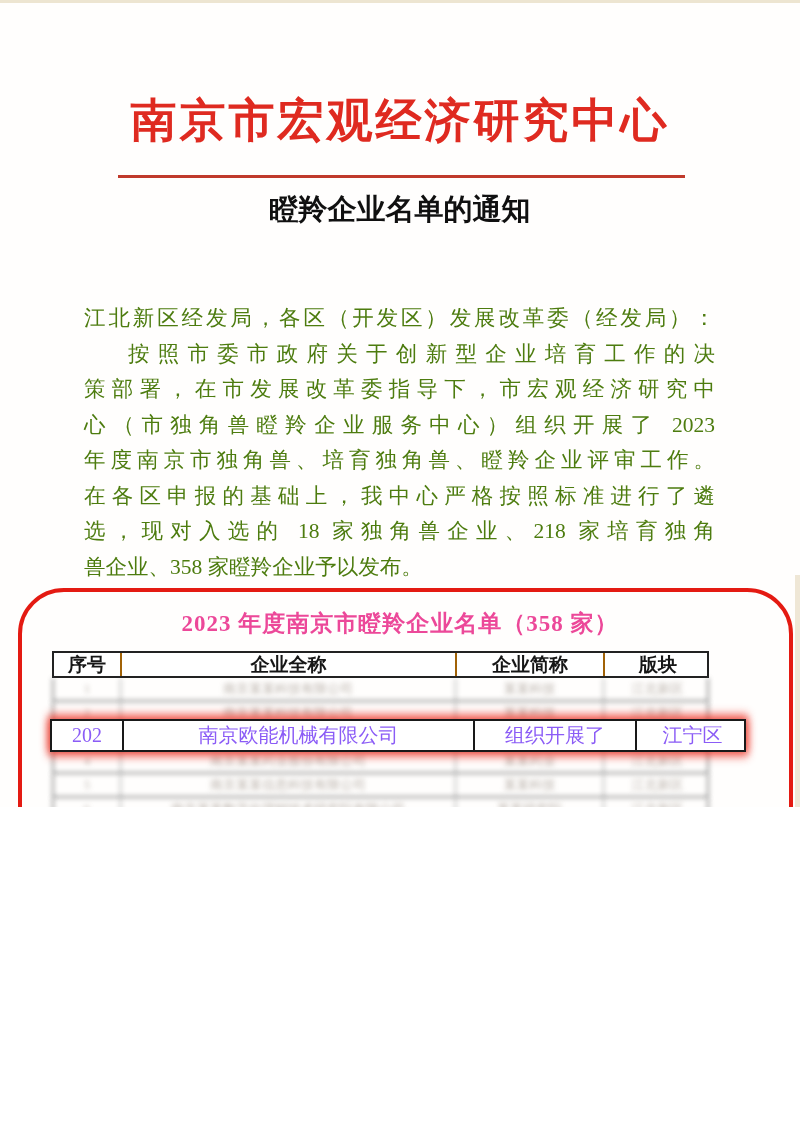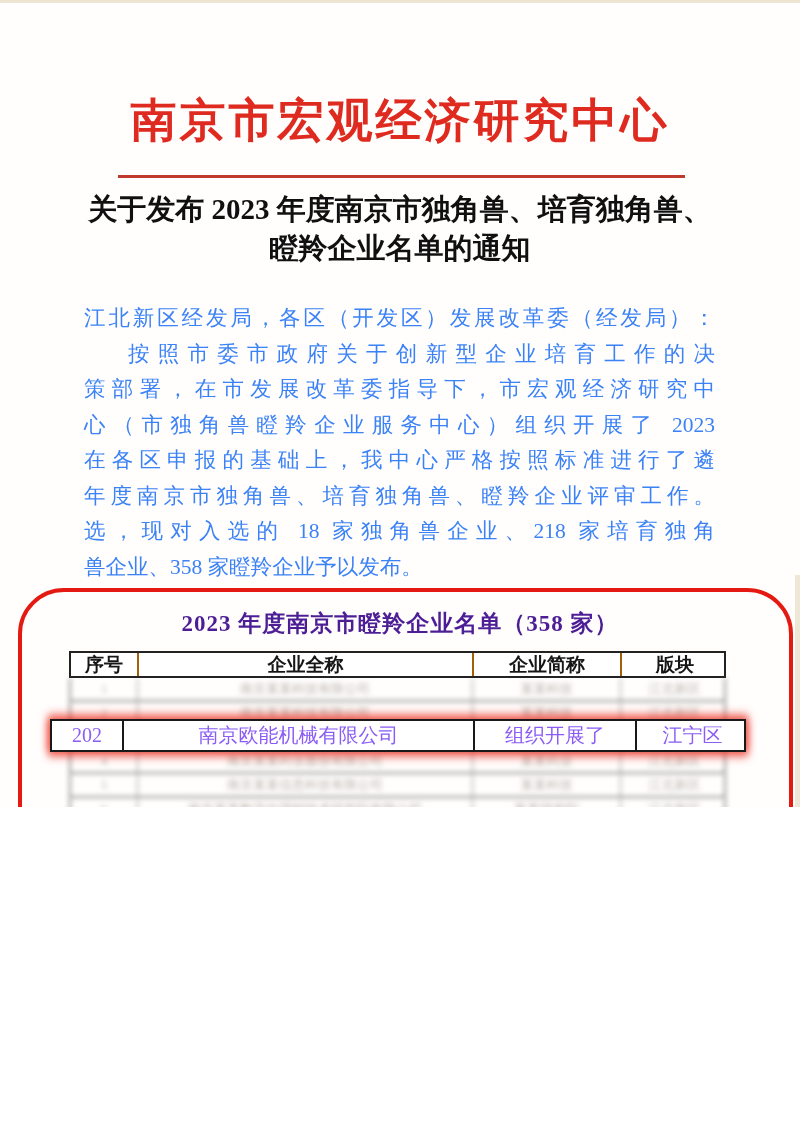--- a/index.html
+++ b/index.html
@@ -13,32 +13,32 @@
   .letterhead{
     position:absolute;top:90px;left:0;width:100%;text-align:center;
     font-size:46px;font-weight:bold;color:#df2a20;letter-spacing:3px;white-space:nowrap;
   }
   .red-rule{position:absolute;top:175px;left:118px;width:567px;height:3px;background:#c03a2b;}
 
   .doc-title{position:absolute;top:190px;left:0;width:100%;text-align:center;
     font-size:29px;font-weight:bold;line-height:39px;color:#101010;}
 
   .body-text{position:absolute;top:301px;left:84px;width:631px;
-    font-size:21.5px;line-height:35.5px;color:#3b82f6;}
+    font-size:21.5px;line-height:35.5px;color:#4d7c0f;}
   .bline{text-align:justify;text-align-last:justify;white-space:nowrap;}
   .bline.indent{padding-left:44px;}
   .bline.last{text-align-last:left;}
 
   .section{position:absolute;top:588px;left:0;width:800px;height:280px;}
   .oval{position:absolute;top:0;left:18px;width:775px;height:275px;box-sizing:border-box;
     border:4px solid #e41a12;border-radius:46px;}
   .tbl-title{position:absolute;top:20px;left:0;width:100%;text-align:center;
-    font-size:23px;font-weight:600;letter-spacing:1px;color:#4c1d95;}
+    font-size:23px;font-weight:600;letter-spacing:1px;color:#ec4899;}
 
-  .table{position:absolute;top:63px;left:69px;width:657px;}
+  .table{position:absolute;top:63px;left:52px;width:657px;}
   .row{display:grid;grid-template-columns:66px 335px 148px 108px;box-sizing:border-box;}
   .row>div{display:flex;align-items:center;justify-content:center;overflow:hidden;white-space:nowrap;}
   .header-row{height:27px;border:2px solid #222;font-weight:bold;font-size:19px;background:#fff;}
   .header-row>div+div{border-left:2px solid #a16207;}
   .data-row{height:24px;font-size:13px;color:#94897f;filter:blur(2.4px);opacity:.68;
     border-left:2px solid #5a5a5a;border-right:2px solid #5a5a5a;border-bottom:2px solid #5a5a5a;}
   .data-row>div+div{border-left:1.5px solid #5a5a5a;}
   .data-row .num{font-size:12px;}
 
   .strip{
@@ -63,31 +63,30 @@
 <body>
 
 <div class="page">
   <div class="top-edge"></div>
   <div class="right-edge"></div>
 
   <div class="letterhead">南京市宏观经济研究中心</div>
   <div class="red-rule"></div>
 
   <div class="doc-title">
-    <div>关于发布 2023 年度南京市独角兽、培育独角兽、</div>
     <div>瞪羚企业名单的通知</div>
   </div>
 
   <div class="body-text">
     <div class="bline">江北新区经发局，各区（开发区）发展改革委（经发局）：</div>
     <div class="bline indent">按照市委市政府关于创新型企业培育工作的决</div>
     <div class="bline">策部署，在市发展改革委指导下，市宏观经济研究中</div>
     <div class="bline">心（市独角兽瞪羚企业服务中心）组织开展了 2023</div>
+    <div class="bline">年度南京市独角兽、培育独角兽、瞪羚企业评审工作。</div>
     <div class="bline">在各区申报的基础上，我中心严格按照标准进行了遴</div>
-    <div class="bline">年度南京市独角兽、培育独角兽、瞪羚企业评审工作。</div>
     <div class="bline">选，现对入选的 18 家独角兽企业、218 家培育独角</div>
     <div class="bline last">兽企业、358 家瞪羚企业予以发布。</div>
   </div>
 
   <div class="section">
     <div class="oval"></div>
     <div class="tbl-title">2023 年度南京市瞪羚企业名单（358 家）</div>
 
     <div class="table">
       <div class="row header-row">

